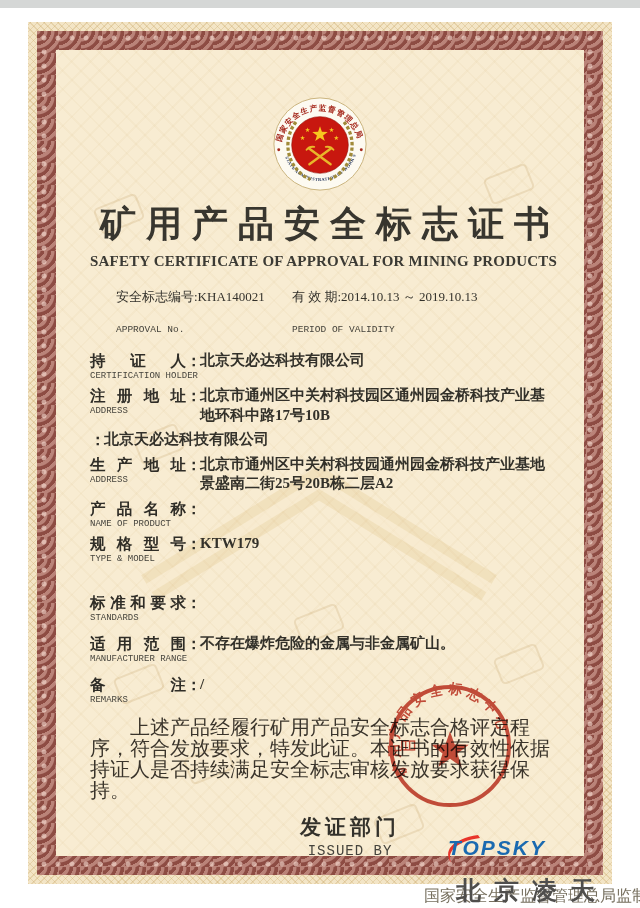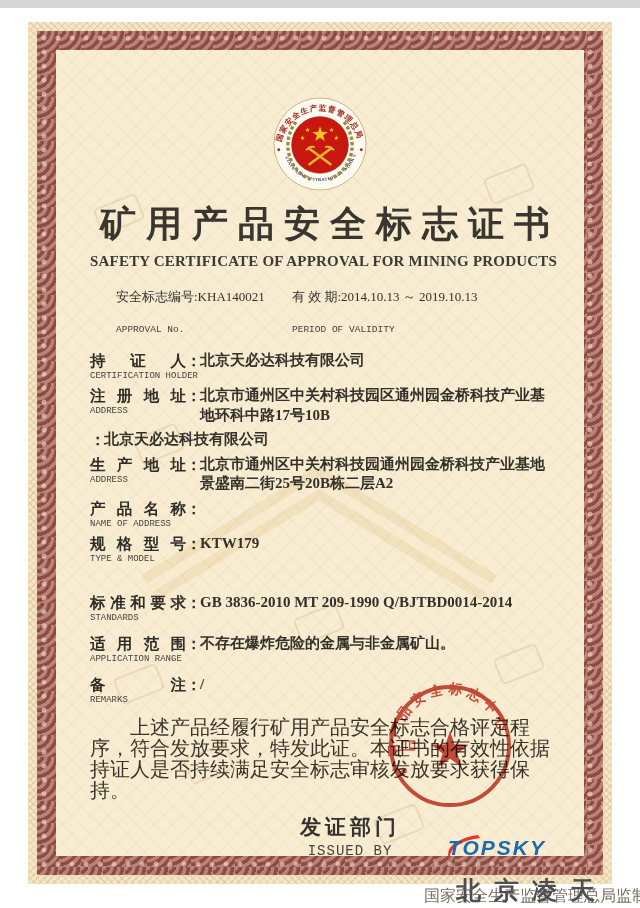--- a/index.html
+++ b/index.html
@@ -172,21 +172,21 @@
                 <div class="cn">生产地址</div>
               <div class="en">ADDRESS</div>
               </div>
             <div class="fcolon">：</div>
             <div class="fvalue">北京市通州区中关村科技园通州园金桥科技产业基地景盛南二街25号20B栋二层A2</div>
           </div>
 
           <div class="frow">
             <div class="flabel">
                 <div class="cn">产品名称</div>
-              <div class="en">NAME OF ADDRESS</div>
+              <div class="en">NAME OF PRODUCT</div>
               </div>
             <div class="fcolon">：</div>
           </div>
 
           <div class="frow">
             <div class="flabel">
                 <div class="cn">规格型号</div>
               <div class="en">TYPE &amp; MODEL</div>
               </div>
             <div class="fcolon">：</div>
@@ -194,29 +194,28 @@
           </div>
 
           <div class="gap1"></div>
 
           <div class="frow">
             <div class="flabel">
                 <div class="cn">标准和要求</div>
               <div class="en">STANDARDS</div>
               </div>
             <div class="fcolon">：</div>
-            <div class="fvalue">GB 3836-2010 MT 209-1990 Q/BJTBD0014-2014</div>
           </div>
 
           <div class="gap2"></div>
 
           <div class="frow">
             <div class="flabel">
                 <div class="cn">适用范围</div>
-              <div class="en">APPLICATION RANGE</div>
+              <div class="en">MANUFACTURER RANGE</div>
               </div>
             <div class="fcolon">：</div>
             <div class="fvalue">不存在爆炸危险的金属与非金属矿山。</div>
           </div>
 
           <div class="gap2"></div>
 
           <div class="frow">
             <div class="flabel">
                 <div class="cn">备注</div>

